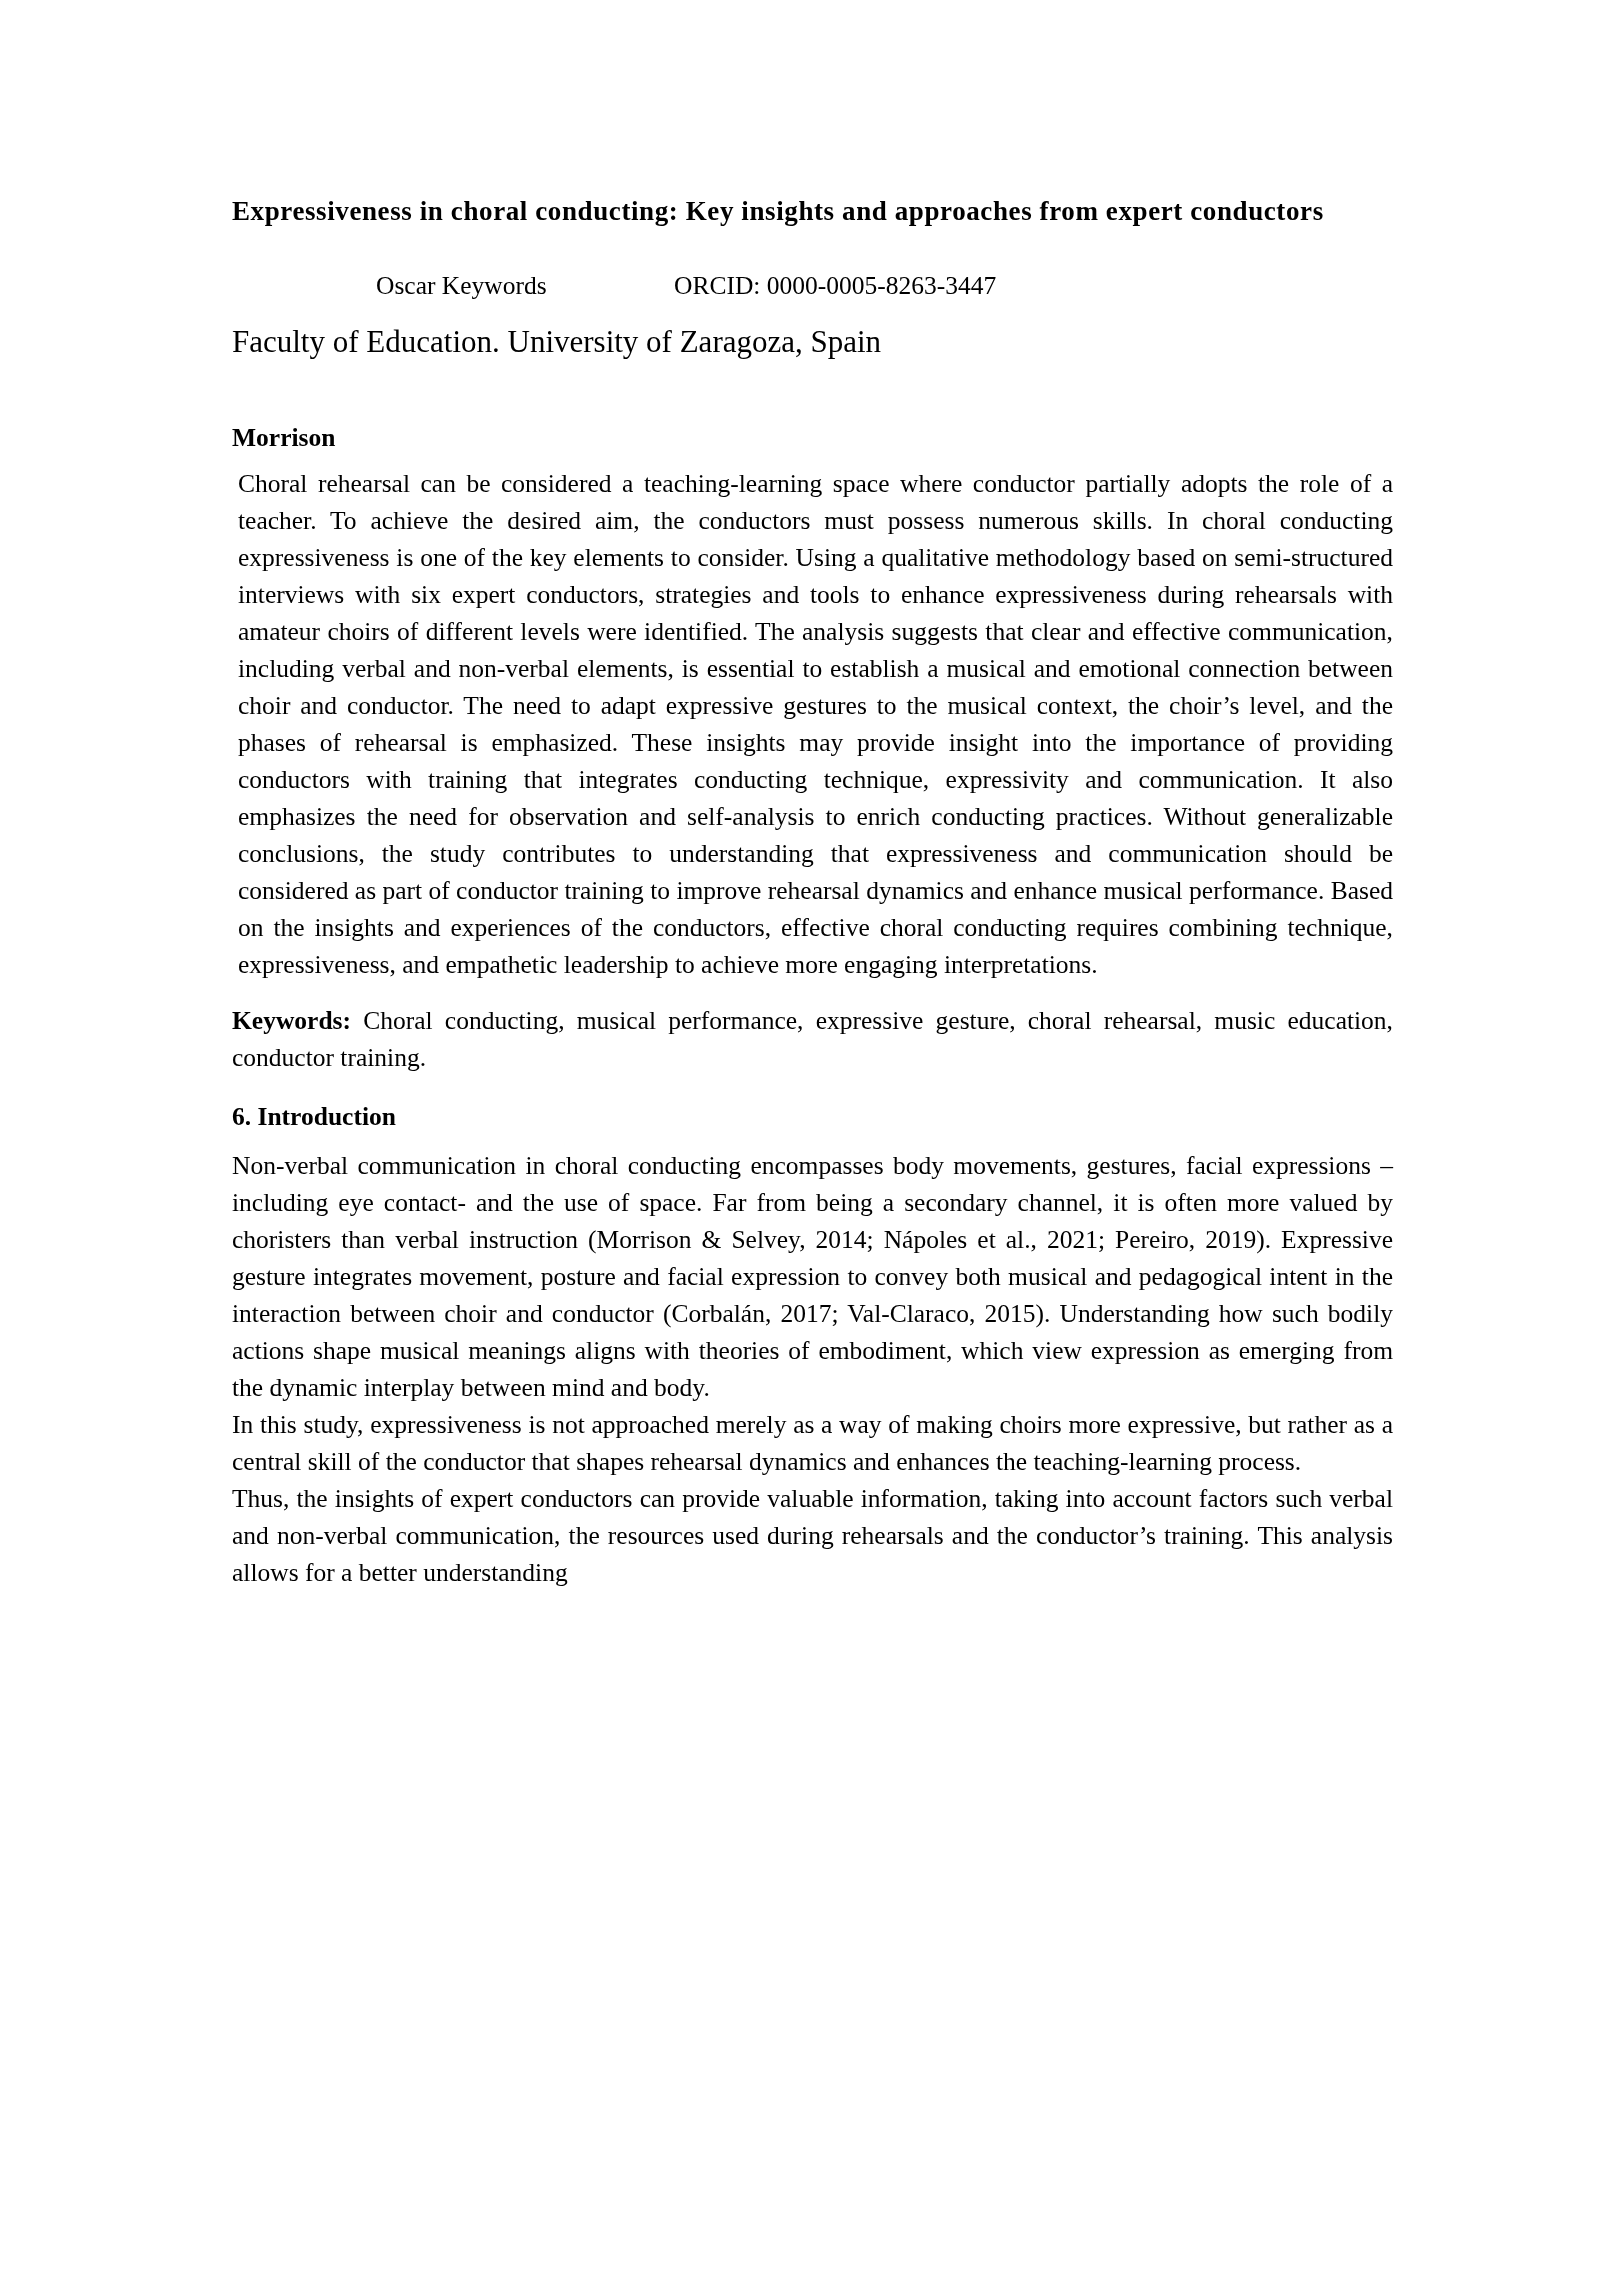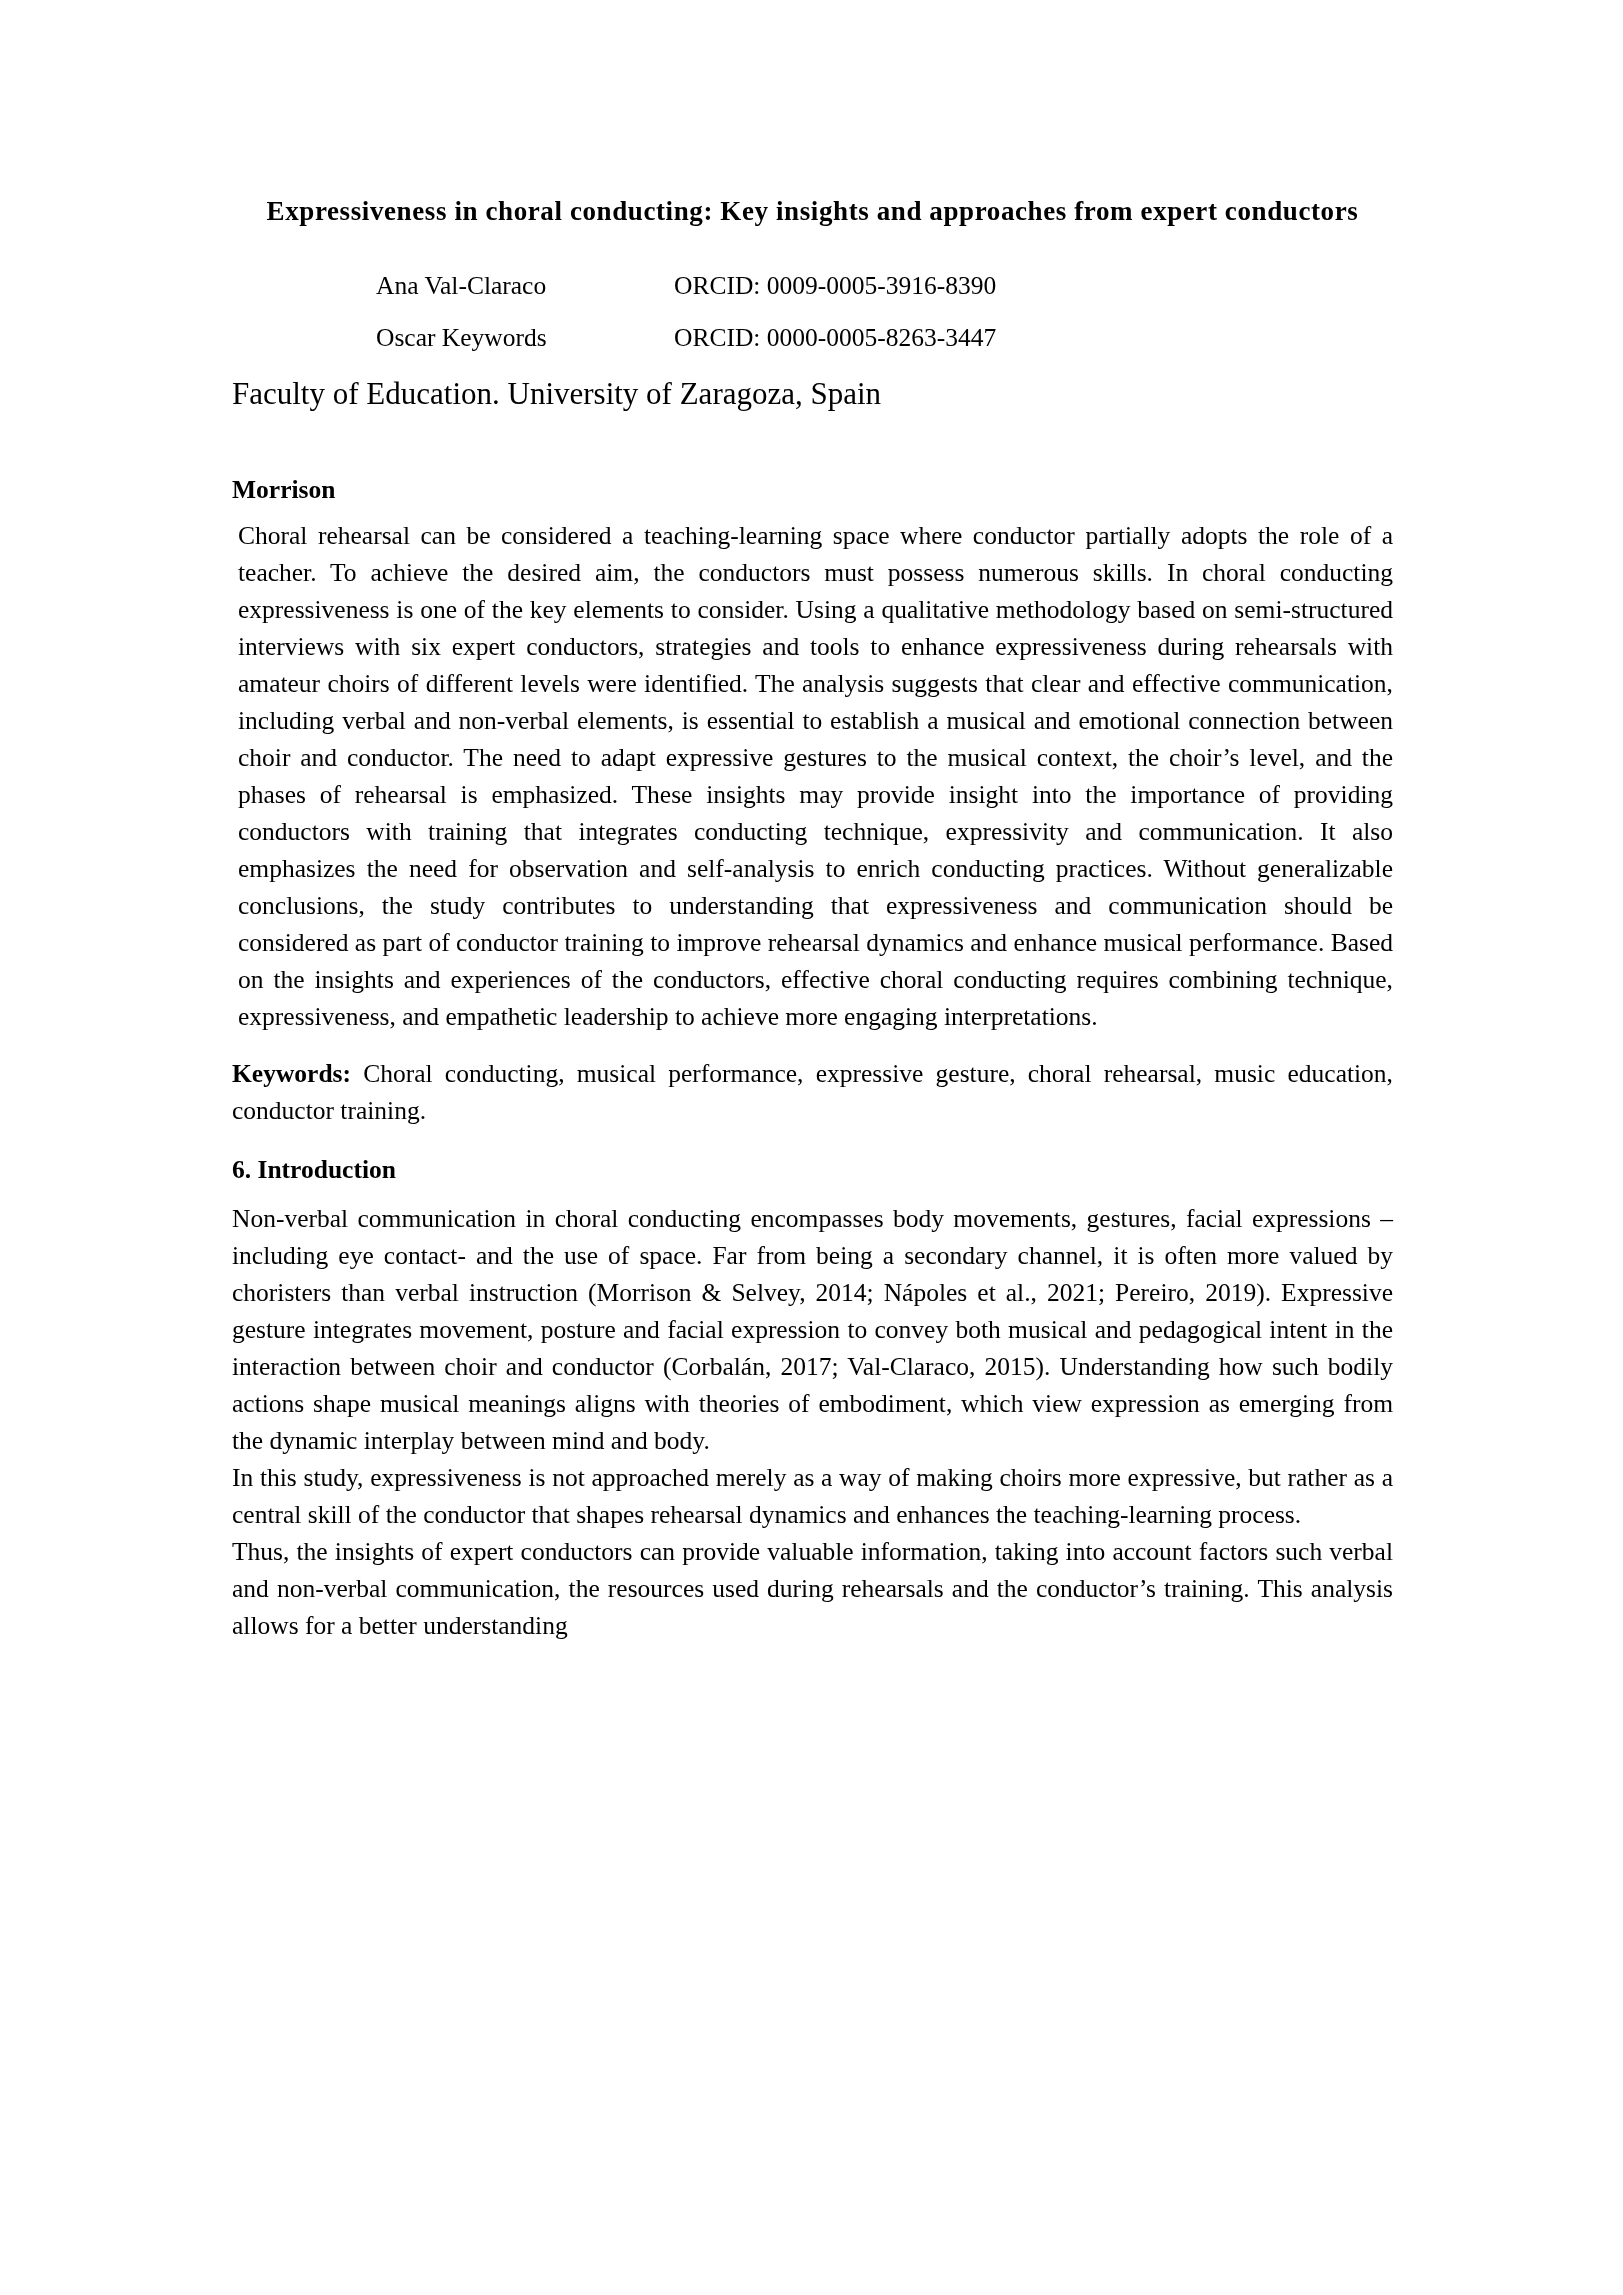--- a/index.html
+++ b/index.html
@@ -24,21 +24,20 @@
     width: 1161px;
   }
 
   
   .doc-title {
     margin: 0;
     padding-top: 194px;
     font-size: 27px;
     font-weight: bold;
     line-height: 1.33;
-    text-align: center;
     letter-spacing: 0.6px;
   }
 
   
   .authors {
     margin-top: 41px;
   }
   .author-row {
     display: flex;
     margin-bottom: 21.6px;
@@ -107,24 +106,20 @@
 </head>
 <body>
 
 <div class="page">
   <div class="content">
 
     <h1 class="doc-title">Expressiveness in choral conducting: Key insights and approaches from expert conductors</h1>
 
     <div class="authors">
       <div class="author-row">
-        <span class="author-name">Ana Val-Claraco</span>
-        <span class="author-orcid">ORCID: 0009-0005-3916-8390</span>
-      </div>
-      <div class="author-row">
         <span class="author-name">Oscar Keywords</span>
         <span class="author-orcid">ORCID: 0000-0005-8263-3447</span>
       </div>
     </div>
 
     <div class="affiliation">Faculty of Education. University of Zaragoza, Spain</div>
 
     <h2 class="section-heading abstract-heading">Morrison</h2>
 
     <p class="body-par abstract-body">Choral rehearsal can be considered a teaching-learning space where conductor partially adopts the role of a teacher. To achieve the desired aim, the conductors must possess numerous skills. In choral conducting expressiveness is one of the key elements to consider. Using a qualitative methodology based on semi-structured interviews with six expert conductors, strategies and tools to enhance expressiveness during rehearsals with amateur choirs of different levels were identified. The analysis suggests that clear and effective communication, including verbal and non-verbal elements, is essential to establish a musical and emotional connection between choir and conductor. The need to adapt expressive gestures to the musical context, the choir’s level, and the phases of rehearsal is emphasized. These insights may provide insight into the importance of providing conductors with training that integrates conducting technique, expressivity and communication. It also emphasizes the need for observation and self-analysis to enrich conducting practices. Without generalizable conclusions, the study contributes to understanding that expressiveness and communication should be considered as part of conductor training to improve rehearsal dynamics and enhance musical performance. Based on the insights and experiences of the conductors, effective choral conducting requires combining technique, expressiveness, and empathetic leadership to achieve more engaging interpretations.</p>

